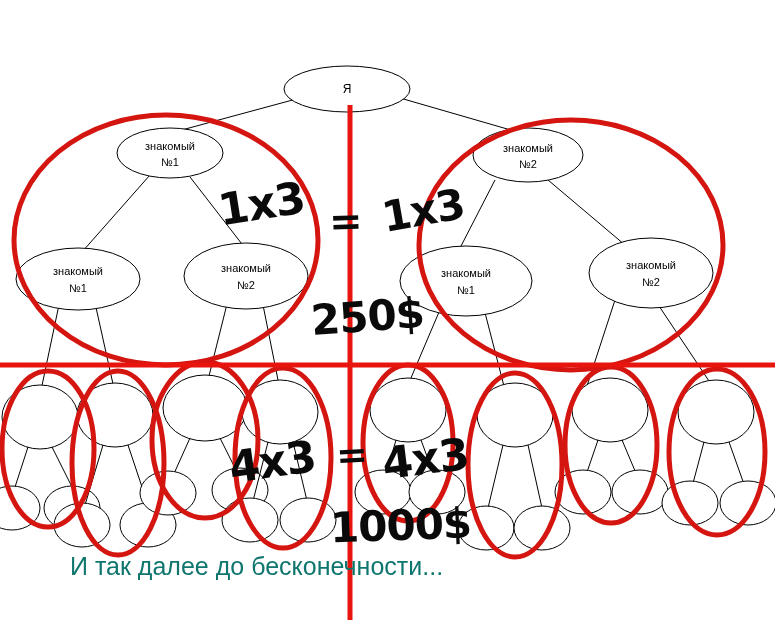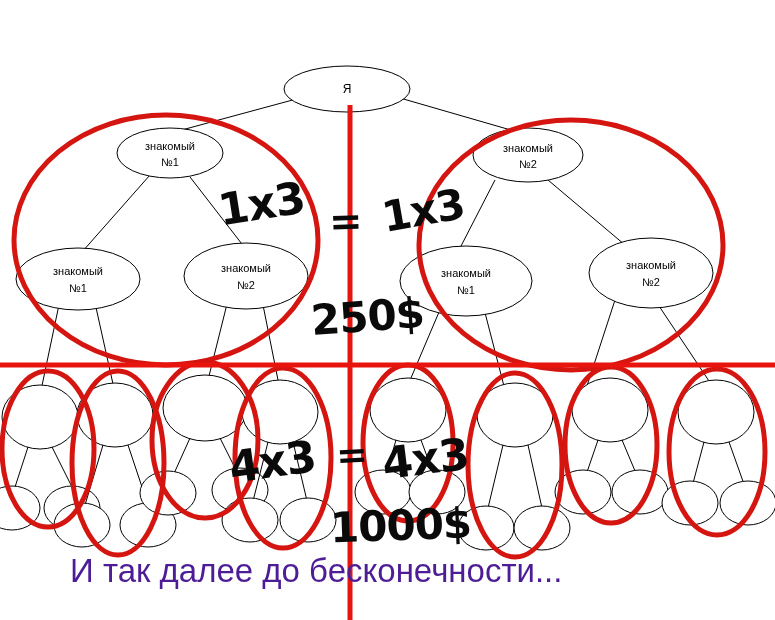--- a/index.html
+++ b/index.html
@@ -32,22 +32,22 @@
     font-weight:bold;
     color:#0a0a0a;
     white-space:nowrap;
     line-height:1;
     letter-spacing:-1px;
   }
   .bottom-caption{
     position:absolute;
     left:70px;top:552px;
     font-family:"Liberation Sans", sans-serif;
-    font-size:33px;
-    color:#4c1d95;
+    font-size:25px;
+    color:#0f766e;
     white-space:nowrap;
     letter-spacing:0px;
   }
 </style>
 </head>
 <body>
 
 <div id="canvas">
 
   <svg id="diagram" viewBox="0 0 775 620">

